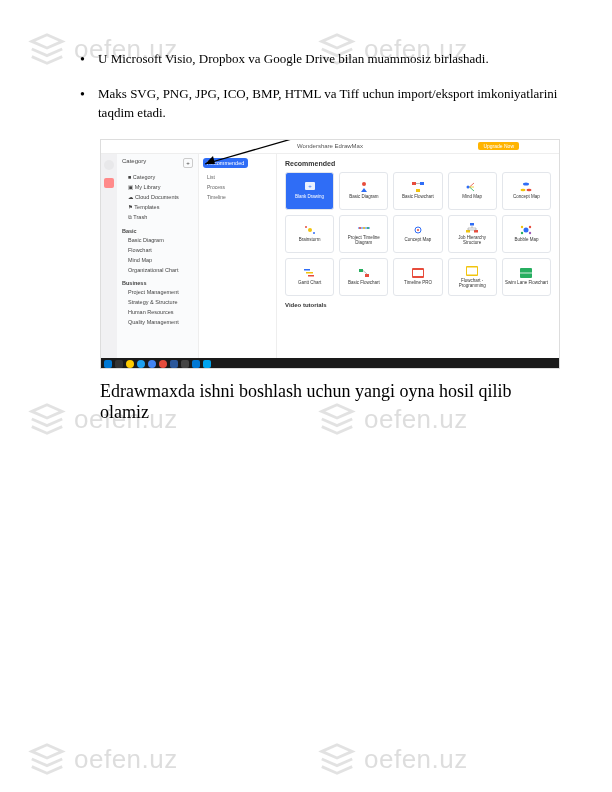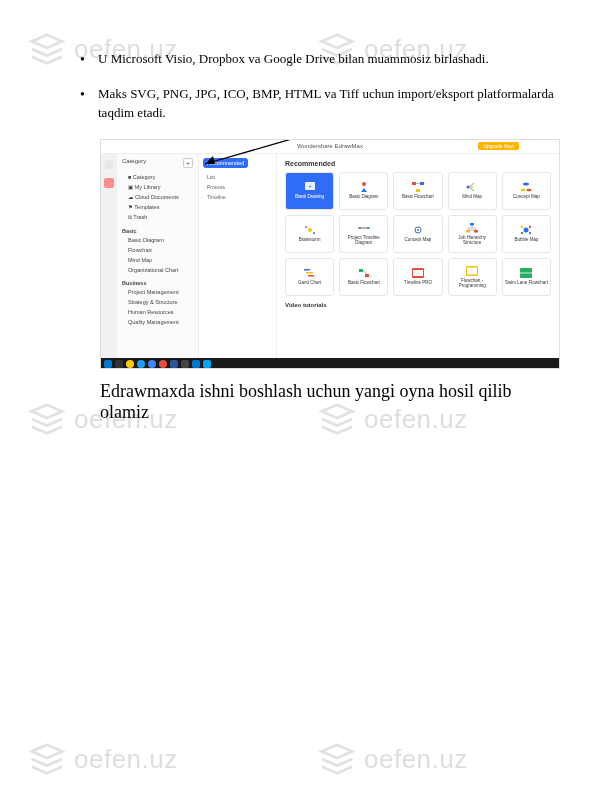--- a/index.html
+++ b/index.html
@@ -290,21 +290,21 @@
         </g>
       </svg>
   </span>
   <span class="wm-text">oefen.uz</span>
 </div>
 
 <div class="content">
 
   <ul class="bullets">
     <li>U Microsoft Visio, Dropbox va Google Drive bilan muammosiz birlashadi.</li>
-    <li>Maks SVG, PNG, JPG, ICO, BMP, HTML va Tiff uchun import/eksport platformalarda taqdim etadi.</li>
+    <li>Maks SVG, PNG, JPG, ICO, BMP, HTML va Tiff uchun import/eksport imkoniyatlarini taqdim etadi.</li>
   </ul>
 
   <div class="screenshot">
     <div class="ss-titlebar">
       <span class="ss-title">Wondershare EdrawMax</span>
       <span class="ss-upgrade">Upgrade Now</span>
     </div>
     <div class="ss-body">
       <div class="ss-col1">
         <div class="ss-col1-dot" style="background:#e8e8ea;"></div>

